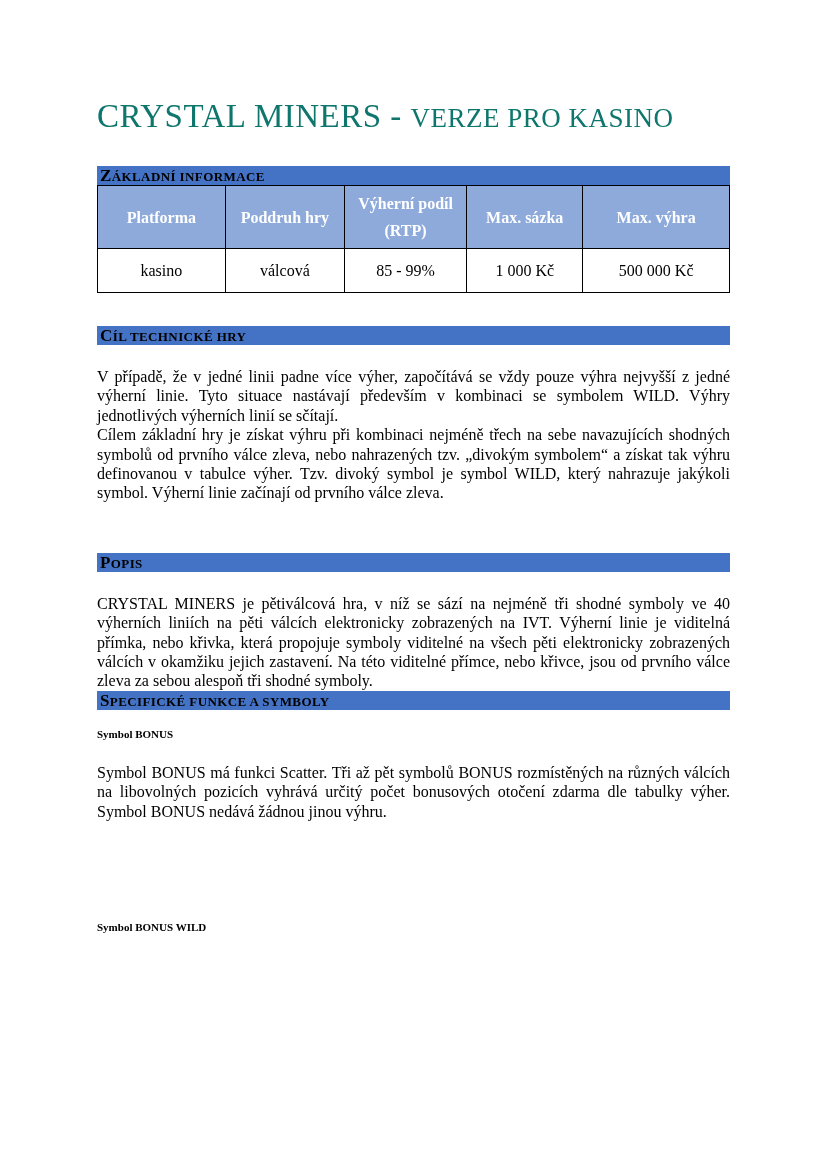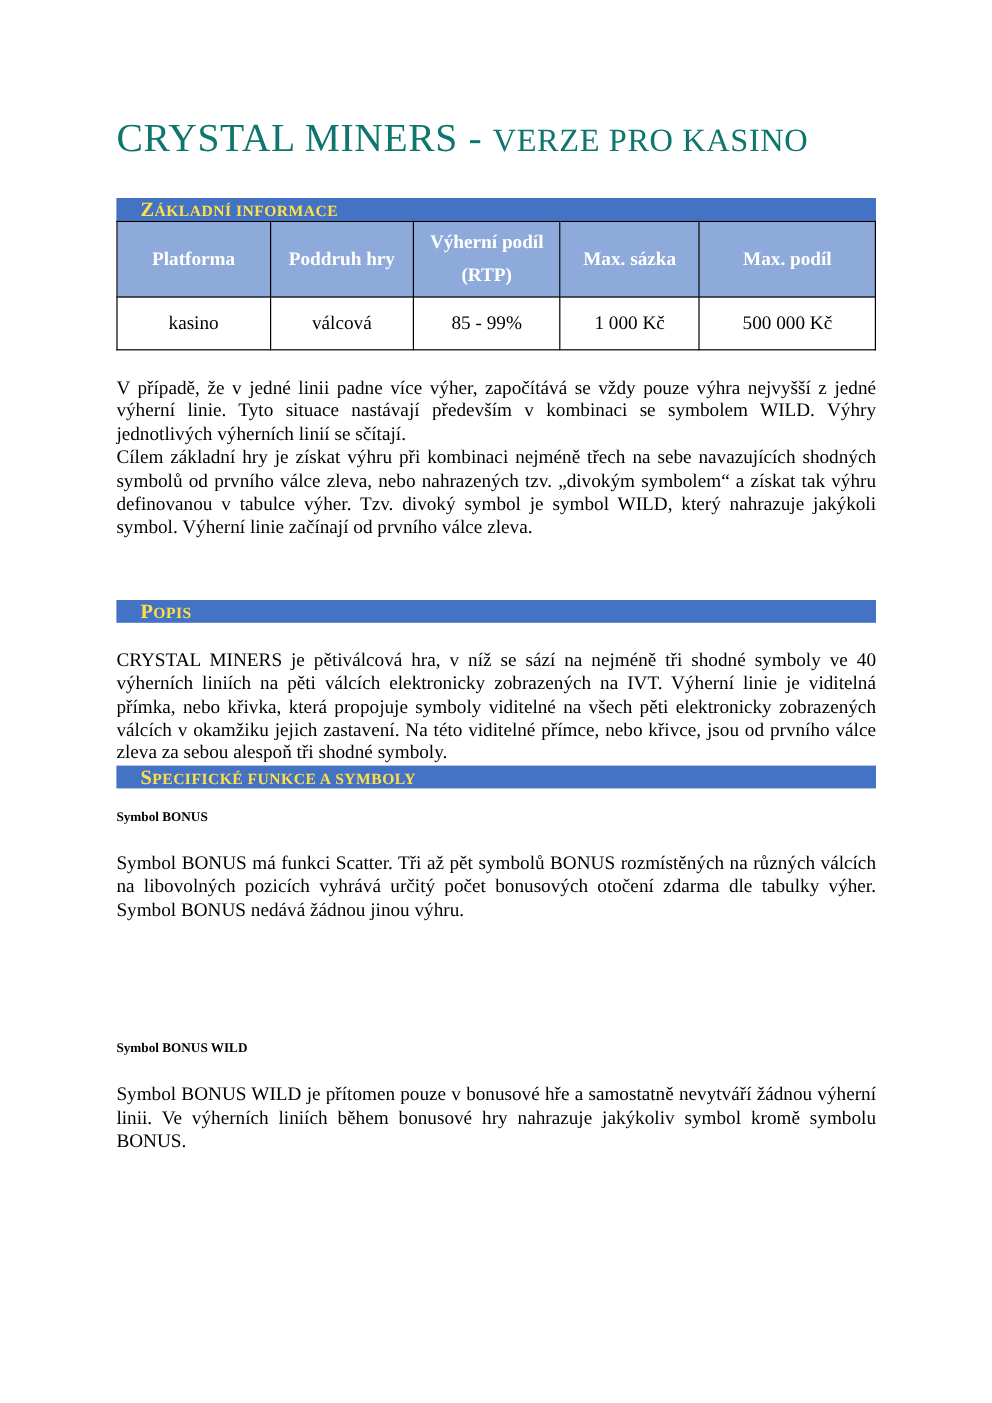--- a/index.html
+++ b/index.html
@@ -27,25 +27,25 @@
     letter-spacing: 0.5px;
   }
   .doc-title .sub { font-size: 27px; letter-spacing: 0.5px; }
 
   
   .bar {
     background: #4472C4;
     height: 19px;
     line-height: 19px;
     overflow: hidden;
-    color: #fde047;
+    color: #000000;
     font-weight: bold;
     font-size: 13px;
     letter-spacing: 0.4px;
-    padding-left: 20px;
+    padding-left: 3px;
   }
   .bar::first-letter { font-size: 17px; line-height: 19px; }
   .bar-basic    { margin-top: 28px; }
   .bar-goal     { margin-top: 33px; }
   .bar-popis    { margin-top: 50px; }
   .bar-specific { }
 
   
   table.info {
     width: 100%;
@@ -110,34 +110,35 @@
         <col style="width:19.3%">
         <col style="width:18.4%">
         <col style="width:23.2%">
       </colgroup>
       <thead>
         <tr>
           <th>Platforma</th>
           <th>Poddruh hry</th>
           <th>Výherní podíl (RTP)</th>
           <th>Max. sázka</th>
-          <th>Max. podíl</th>
+          <th>Max. výhra</th>
         </tr>
       </thead>
       <tbody>
         <tr>
           <td>kasino</td>
           <td>válcová</td>
           <td>85 - 99%</td>
           <td>1 000 Kč</td>
           <td>500 000 Kč</td>
         </tr>
       </tbody>
     </table>
 
+    <div class="bar bar-goal">CÍL TECHNICKÉ HRY</div>
 
     <div class="body-text goal-text">
       <p>V případě, že v jedné linii padne více výher, započítává se vždy pouze výhra nejvyšší z jedné výherní linie. Tyto situace nastávají především v kombinaci se symbolem WILD. Výhry jednotlivých výherních linií se sčítají.</p>
       <p>Cílem základní hry je získat výhru při kombinaci nejméně třech na sebe navazujících shodných symbolů od prvního válce zleva, nebo nahrazených tzv. „divokým symbolem“ a získat tak výhru definovanou v tabulce výher. Tzv. divoký symbol je symbol WILD, který nahrazuje jakýkoli symbol. Výherní linie začínají od prvního válce zleva.</p>
     </div>
 
     <div class="bar bar-popis">POPIS</div>
 
     <div class="body-text desc-text">
       <p>CRYSTAL MINERS je pětiválcová hra, v níž se sází na nejméně tři shodné symboly ve 40 výherních liniích na pěti válcích elektronicky zobrazených na IVT. Výherní linie je viditelná přímka, nebo křivka, která propojuje symboly viditelné na všech pěti elektronicky zobrazených válcích v okamžiku jejich zastavení. Na této viditelné přímce, nebo křivce, jsou od prvního válce zleva za sebou alespoň tři shodné symboly.</p>
@@ -146,18 +147,15 @@
     <div class="bar bar-specific">SPECIFICKÉ FUNKCE A SYMBOLY</div>
 
     <h3 class="subheading">Symbol BONUS</h3>
 
     <div class="body-text bonus-text">
       <p>Symbol BONUS má funkci Scatter. Tři až pět symbolů BONUS rozmístěných na různých válcích na libovolných pozicích vyhrává určitý počet bonusových otočení zdarma dle tabulky výher. Symbol BONUS nedává žádnou jinou výhru.</p>
     </div>
 
     <h3 class="subheading subheading-wild">Symbol BONUS WILD</h3>
 
-    <div class="body-text bonus-text">
-      <p>Symbol BONUS WILD je přítomen pouze v bonusové hře a samostatně nevytváří žádnou výherní linii. Ve výherních liniích během bonusové hry nahrazuje jakýkoliv symbol kromě symbolu BONUS.</p>
-    </div>
 
   </div>
 </div>
 
 </body></html>

